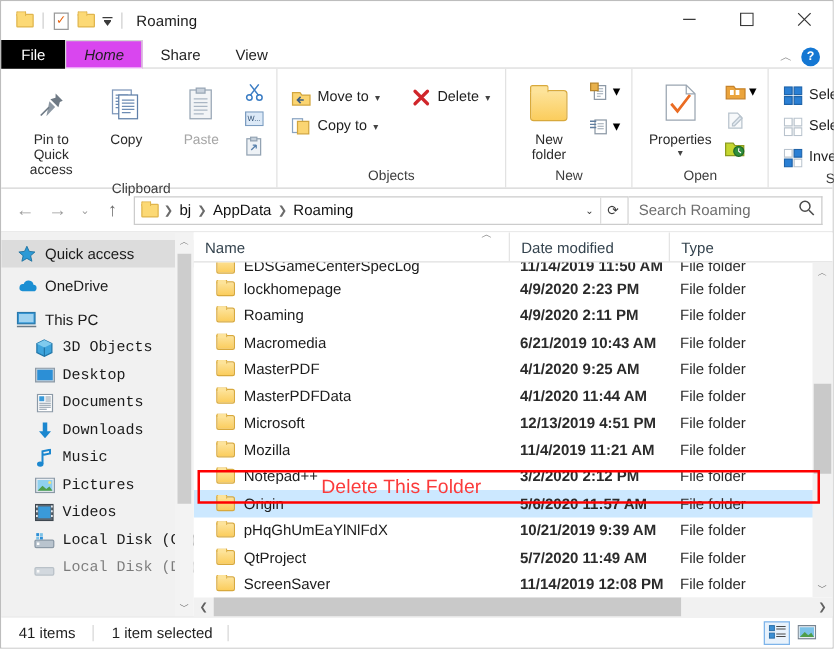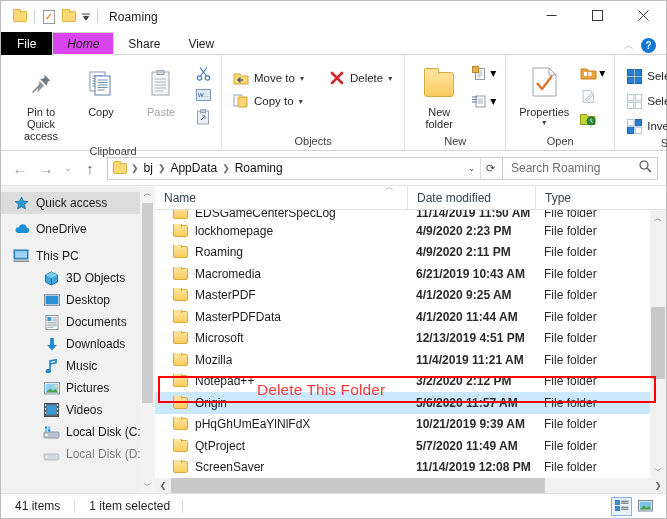--- a/index.html
+++ b/index.html
@@ -164,21 +164,21 @@
   .navpane {
     width: 154px; flex: 0 0 154px; background: #f1f1f1;
     position: relative; overflow: hidden;
   }
   .navlist { padding-top: 6px; }
   .navitem {
     height: 22px; display: flex; align-items: center; gap: 6px;
     padding-left: 12px; font-size: 12px; color: #1a1a1a; white-space: nowrap;
   }
   .navitem.sel { background: #dcdcdc; }
-  .navitem.ind { padding-left: 42px; }
+  .navitem.ind { padding-left: 26px; font-family: Liberation Mono, monospace; }
   .navicon { width: 17px; height: 17px; display: flex; align-items: center; justify-content: center; flex: 0 0 17px; }
   .nav-scroll {
     position: absolute; right: 0; top: 0; bottom: 0; width: 15px; background: #f3f3f3;
     display: flex; flex-direction: column; align-items: center;
   }
   .nav-scroll .arr { height: 15px; display:flex; align-items:center; justify-content:center; color:#606060; font-size: 8px; width:100%; }
   .nav-thumb { position: absolute; left: 2px; width: 11px; background: #cdcdcd; }
 
   
   .filepane { flex: 1; display: flex; flex-direction: column; min-width: 0; background: #fff; position: relative; }

